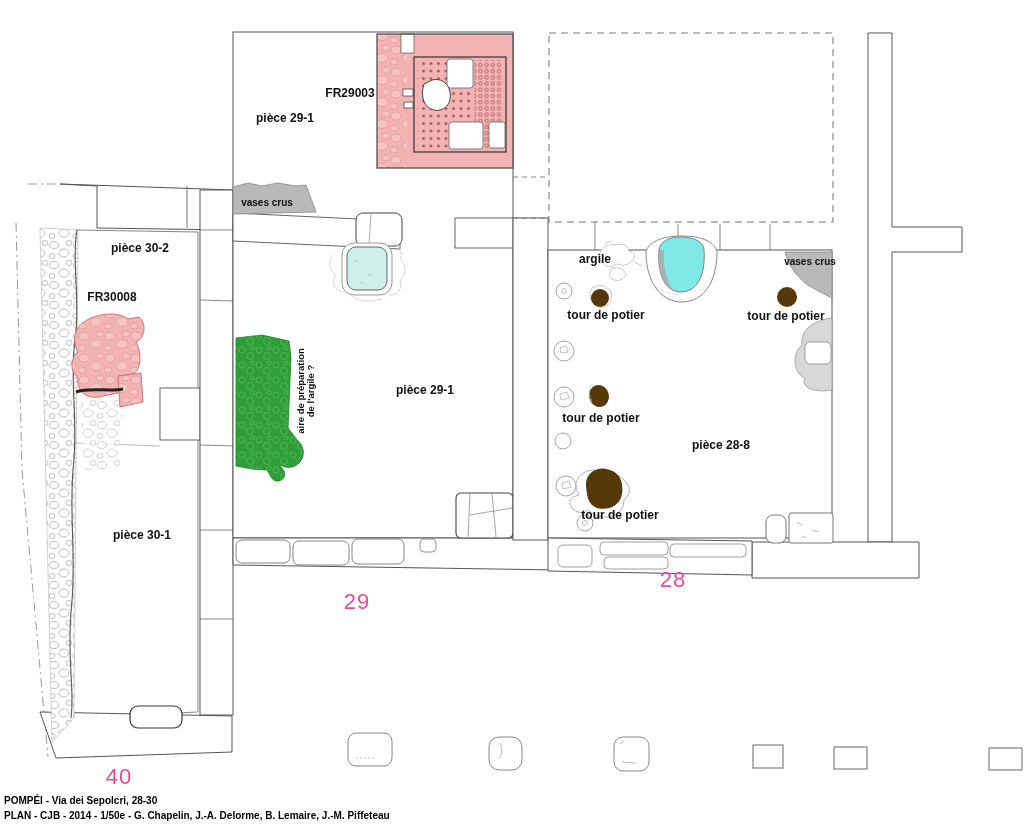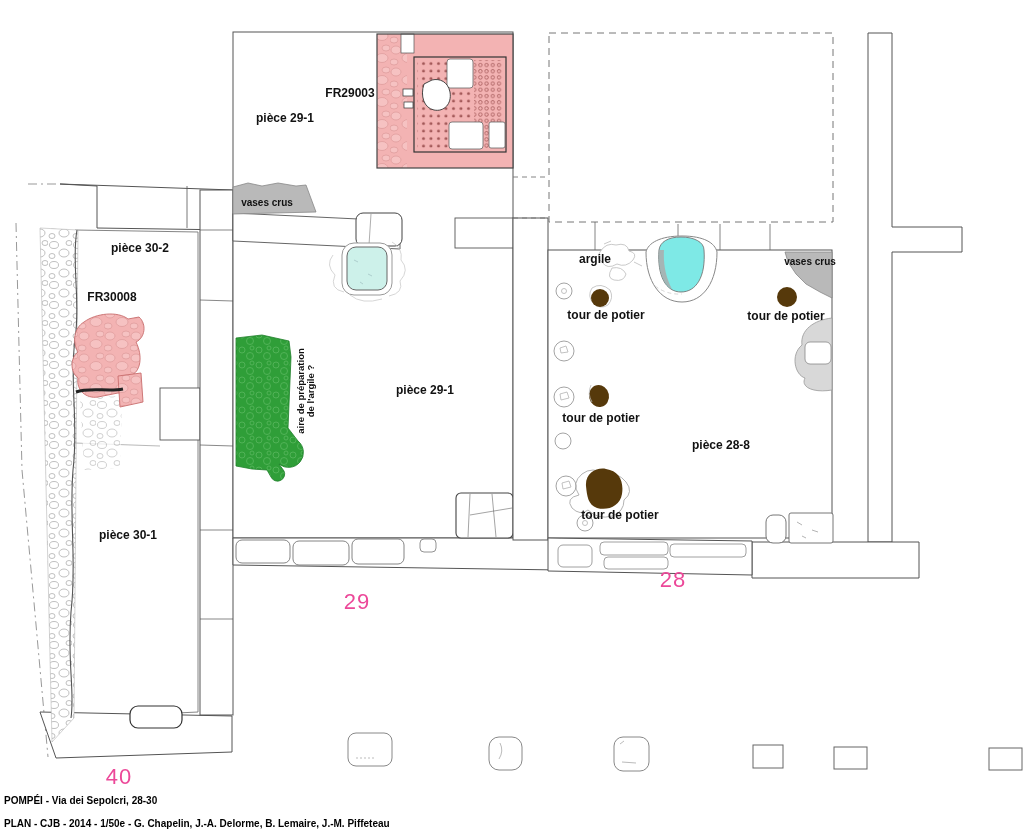--- a/index.html
+++ b/index.html
@@ -235,29 +235,29 @@
   <div class="lbl" style="left:350px;top:94px;">FR29003</div>
   <div class="lbl" style="left:285px;top:119px;">pièce 29-1</div>
   <div class="lbl small" style="left:267px;top:202px;">vases crus</div>
   <div class="lbl" style="left:140px;top:249px;text-align:center;">pièce 30-2</div>
   <div class="lbl" style="left:102px;top:298px;margin-left:10px;">FR30008</div>
   <div class="lbl vert" style="left:306px;top:391px;font-size:9.5px;">
     <div>aire de préparation</div>
     <div>de l'argile ?</div>
   </div>
   <div class="lbl" style="left:425px;top:391px;">pièce 29-1</div>
-  <div class="lbl" style="left:113px;top:536px;padding-left:30px;">pièce 30-1</div>
+  <div class="lbl" style="left:127px;top:536px;padding-left:30px;">pièce 30-1</div>
   <div class="lbl" style="left:589px;top:260px;padding-left:12px;">argile</div>
   <div class="lbl small" style="left:810px;top:261px;">vases crus</div>
   <div class="lbl" style="left:606px;top:316px;">tour de potier</div>
   <div class="lbl" style="left:786px;top:317px;">tour de potier</div>
   <div class="lbl" style="left:601px;top:419px;">tour de potier</div>
   <div class="lbl" style="left:620px;top:516px;">tour de potier</div>
   <div class="lbl" style="left:721px;top:446px;">pièce 28-8</div>
 
   <div class="num" style="left:357px;top:602px;">29</div>
   <div class="num" style="left:673px;top:580px;">28</div>
   <div class="num" style="left:119px;top:777px;">40</div>
 
   <div class="footer-line" style="top:795px;">POMPÉI - Via dei Sepolcri, 28-30</div>
-  <div class="footer-line" style="top:810px;margin-top:8px;">PLAN - CJB - 2014 - 1/50e - G. Chapelin, J.-A. Delorme, B. Lemaire, J.-M. Piffeteau</div>
+  <div class="footer-line" style="top:810px;">PLAN - CJB - 2014 - 1/50e - G. Chapelin, J.-A. Delorme, B. Lemaire, J.-M. Piffeteau</div>
 
 </div>
 
 </body></html>

